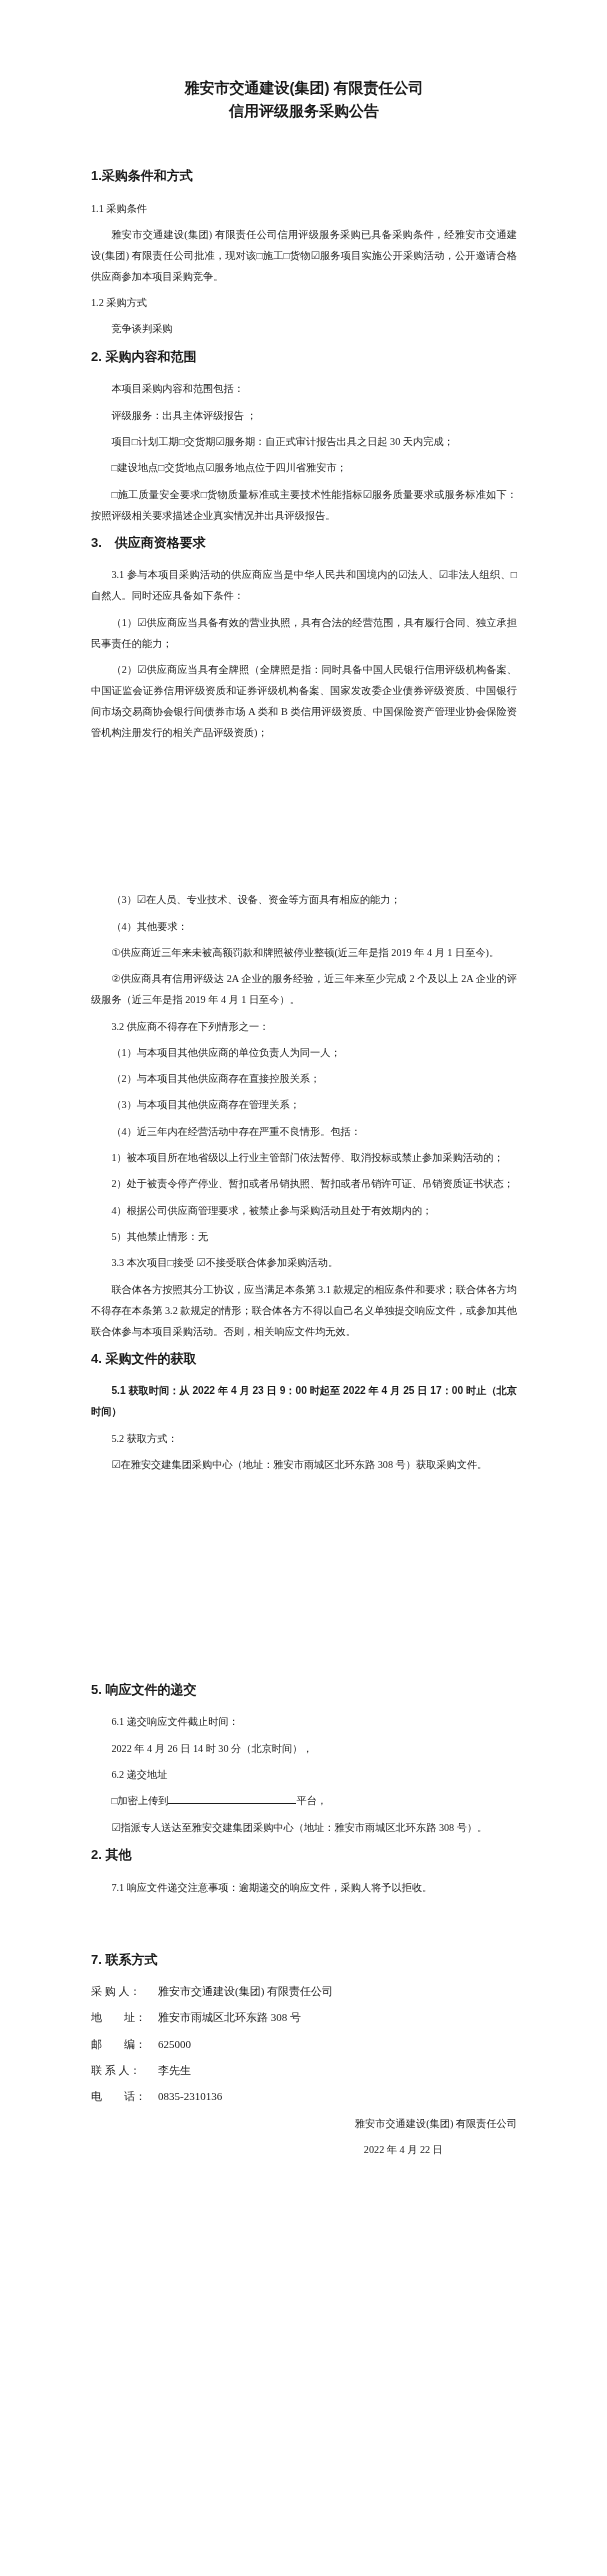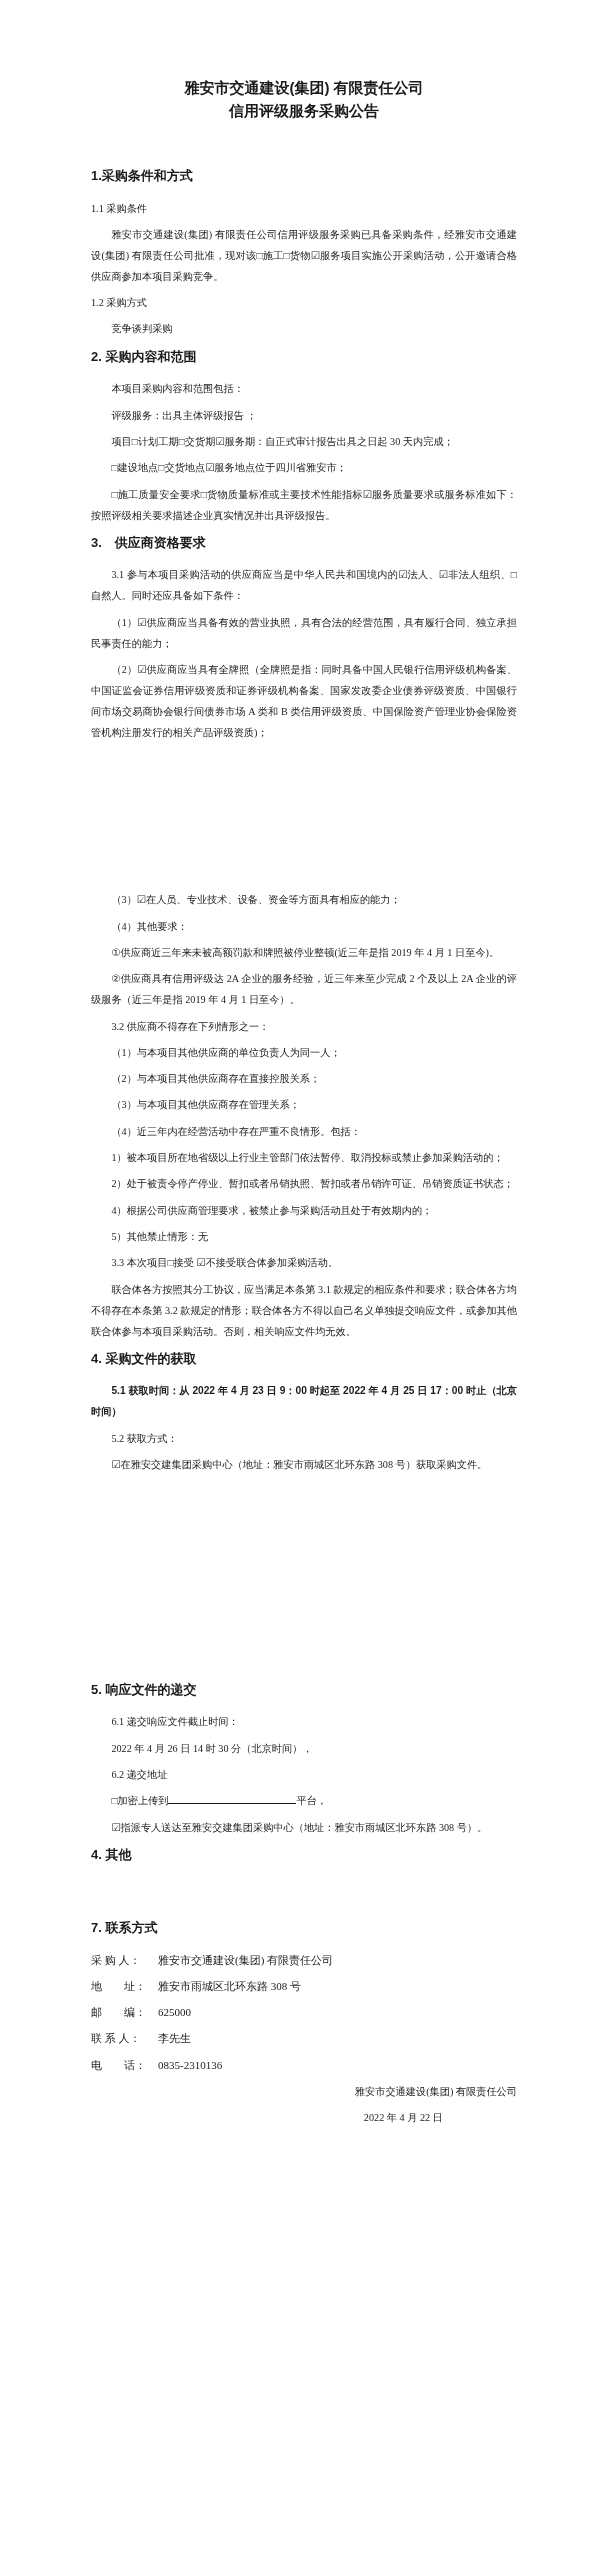--- a/index.html
+++ b/index.html
@@ -102,21 +102,22 @@
 
   <div class="gap" style="height:190px"></div>
 
   <div class="h">5. 响应文件的递交</div>
   <p class="p ind" style="margin-top:9px">6.1 递交响应文件截止时间：</p>
   <p class="p ind"><span class="u">2022</span><span> 年 </span><span class="u">4</span><span> 月 </span><span class="u">26</span><span> 日 </span><span class="u">14</span><span> 时 </span><span class="u">30</span><span> 分（北京时间），</span></p>
   <p class="p ind">6.2 递交地址</p>
   <p class="p ind"><span>□加密上传到</span><span class="blank-line"></span><span>平台，</span></p>
   <p class="p ind"><span>☑指派专人送达至</span><span class="u">雅安交建集团采购中心（地址：雅安市雨城区北环东路 308 号）</span><span>。</span></p>
 
-  <div class="h" style="margin-top:2.3px">4. 其他</div>
+  <div class="h" style="margin-top:2.3px">2. 其他</div>
+  <p class="p ind">7.1 响应文件递交注意事项：逾期递交的响应文件，采购人将予以拒收。</p>
 
   <div class="h" style="margin-top:50px">7. 联系方式</div>
   <p class="contact" style="margin-top:2.3px"><span class="lbl">采 购 人：</span><span class="u">雅安市交通建设(集团) 有限责任公司</span></p>
   <p class="contact"><span class="lbl">地　　址：</span><span class="u">雅安市雨城区北环东路 308 号</span></p>
   <p class="contact"><span class="lbl">邮　　编：</span><span class="u">625000</span></p>
   <p class="contact"><span class="lbl">联 系 人：</span><span class="u">李先生</span></p>
   <p class="contact"><span class="lbl">电　　话：</span><span class="u">0835-2310136</span></p>
 
   <div class="sig">
     <div class="sig-line1"><span class="u">雅安市交通建设(集团) 有限责任公司</span></div>

